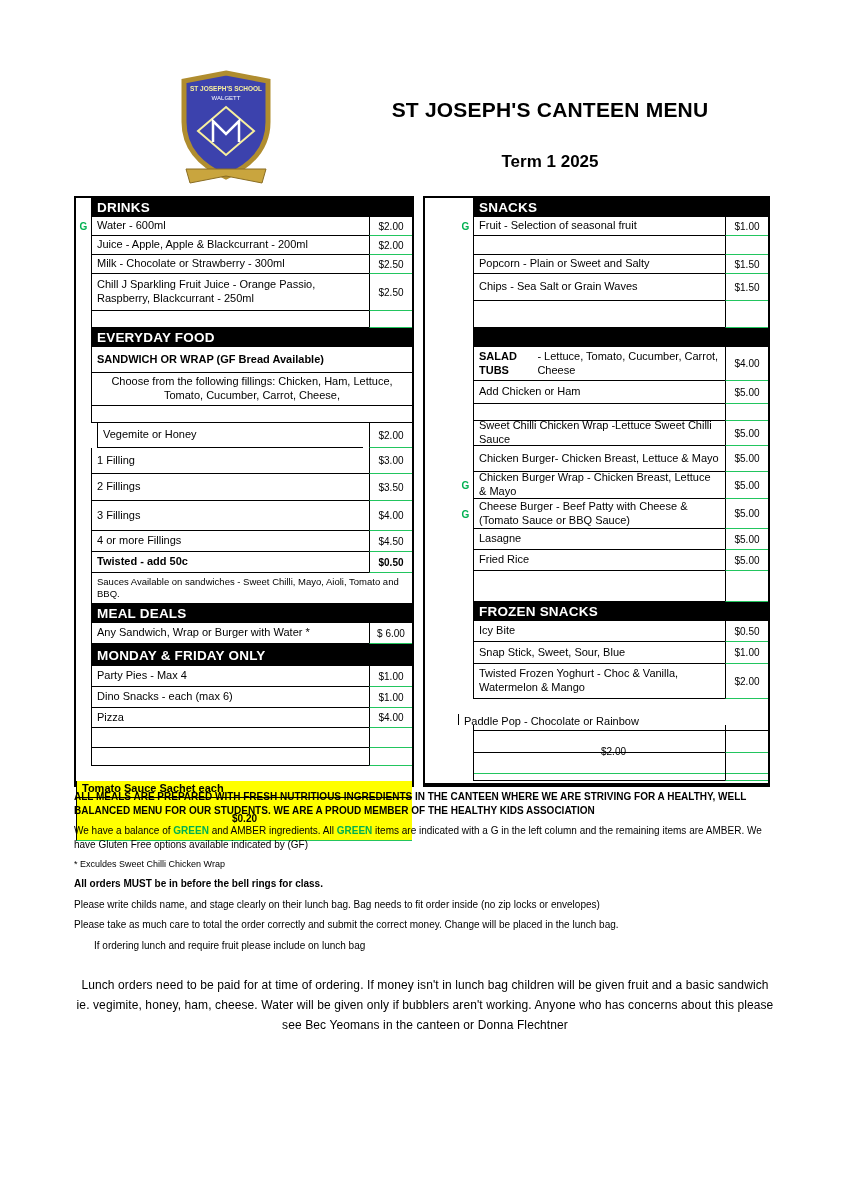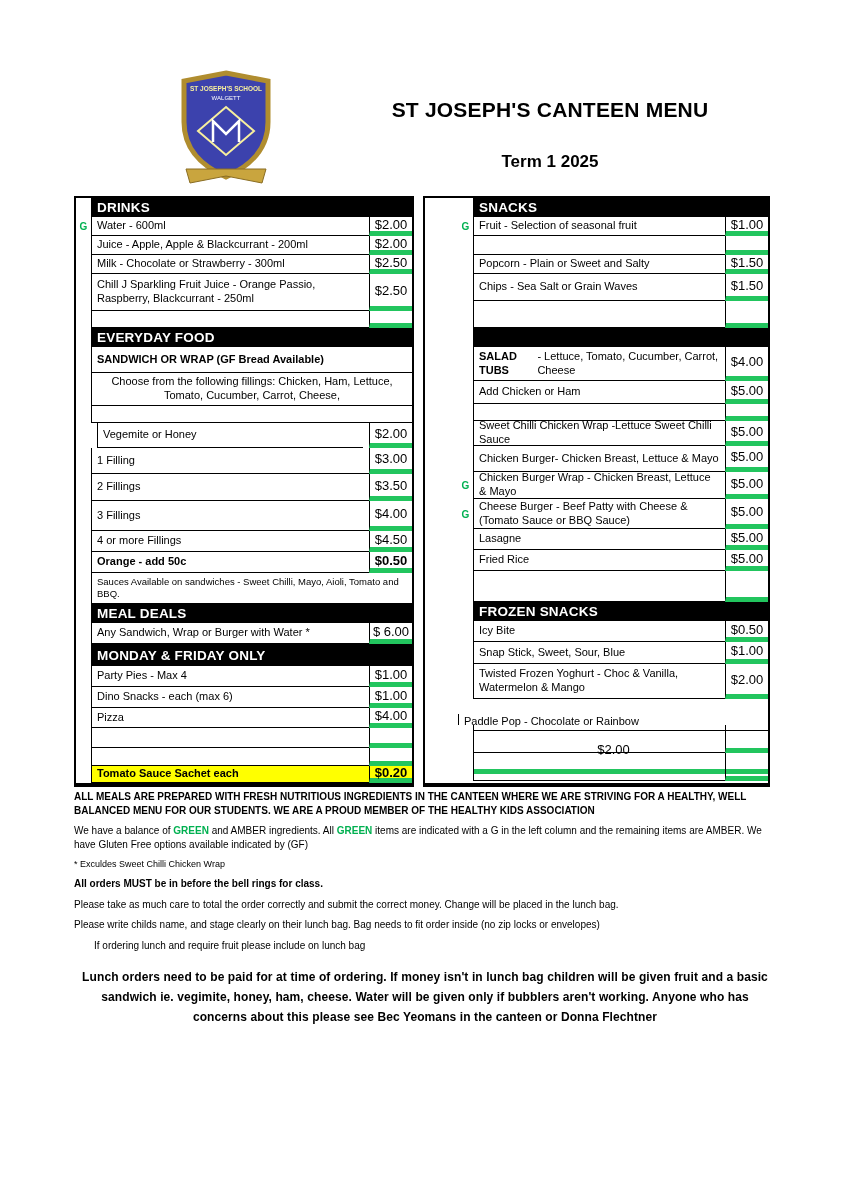--- a/index.html
+++ b/index.html
@@ -20,33 +20,33 @@
   .menu-table.right { width:347px;padding-left:33px; }
 
   .sheader { display:flex; height:19px; }
   .sheader .gcell { border:none; }
   .sheader .bar { flex:1; background:#000; color:#fff; font-weight:bold; font-size:13.5px; padding:1px 6px; display:flex; align-items:center; letter-spacing:0.2px; }
 
   .mrow { display:flex; align-items:stretch; min-height:17px; }
   .gcell { width:15px; flex:0 0 15px; display:flex; align-items:center; justify-content:center; color:var(--green,#00b050); font-weight:bold; font-size:10px; background:#fff; }
   .lcell { flex:1; border-left:1px solid #000; border-bottom:1px solid #000; padding:1px 5px; display:flex; align-items:center; font-size:11px; line-height:1.25; }
   .lcell b { font-weight:bold; }
-  .pcell { flex:0 0 43px; border-left:1px solid #000; border-bottom:5px solid #22c55e; display:flex; align-items:center; justify-content:center; font-size:13px; }
+  .pcell { flex:0 0 43px; border-left:1px solid #000; border-bottom:1px solid #22c55e; display:flex; align-items:center; justify-content:center; font-size:10px; }
   .bold .lcell, .lcell.bold, .pcell.bold { font-weight:bold; }
   .lcell.small { font-size:9.5px; }
   .hl .lcell, .hl .pcell { background:var(--highlight,#ffff00); }
 
   
   .footer { position:absolute; left:74px; top:790px; width:702px; font-size:10px; line-height:1.35; }
   .footer p { margin-bottom:7px; }
   .p-bold { font-weight:bold; }
   .p-caps { font-weight:bold; font-size:10px; }
   .p-small { font-size:9px; }
   .p-indent { margin-left:20px; }
-  .p-final { font-weight:bold; font-size:12px; text-align:center; margin-top:16px; line-height:1.65; letter-spacing:0.1px; }
+  .p-final { font-weight:normal; font-size:12px; text-align:center; margin-top:24px; line-height:1.65; letter-spacing:0.1px; }
   .green-word { color:var(--green,#00b050); font-weight:bold; }
 </style>
 </head>
 <body>
 
 <div class="page">
 
   <div class="logo">
     <svg width="96" height="116" viewBox="0 0 96 116">
       <path d="M48 3 L90 11 L90 52 C90 80 72 96 48 107 C24 96 6 80 6 52 L6 11 Z" fill="#3c42ad" stroke="#b08d2f" stroke-width="5"></path>
@@ -130,21 +130,21 @@
           <div class="lcell">3 Fillings</div>
           <div class="pcell">$4.00</div>
         </div>
         <div class="mrow" style="height: 21px;">
           <div class="gcell"></div>
           <div class="lcell">4 or more Fillings</div>
           <div class="pcell">$4.50</div>
         </div>
         <div class="mrow" style="height: 21px;">
           <div class="gcell"></div>
-          <div class="lcell bold">Orange - add 50c</div>
+          <div class="lcell bold">Twisted - add 50c</div>
           <div class="pcell bold">$0.50</div>
         </div>
         <div class="mrow" style="height: 31px;">
           <div class="gcell"></div>
           <div class="lcell small">Sauces Available on sandwiches - Sweet Chilli, Mayo, Aioli, Tomato and BBQ.</div>
         </div>
         <div class="sheader">
           <div class="gcell"></div>
           <div class="bar">MEAL DEALS</div>
         </div>
@@ -175,21 +175,21 @@
         <div class="mrow" style="height: 20px;">
           <div class="gcell"></div>
           <div class="lcell"></div>
           <div class="pcell"></div>
         </div>
         <div class="mrow" style="height: 18px;">
           <div class="gcell"></div>
           <div class="lcell"></div>
           <div class="pcell"></div>
         </div>
-        <div class="mrow hl" style="height: 17px;">
+        <div class="mrow hl" style="height: 17px; flex-direction: column;">
           <div class="gcell"></div>
           <div class="lcell bold">Tomato Sauce Sachet each</div>
           <div class="pcell bold">$0.20</div>
         </div>
       </div>
     <div class="menu-table right" id="right-col">
         <div class="sheader">
           <div class="gcell"></div>
           <div class="bar">SNACKS</div>
         </div>
@@ -307,19 +307,19 @@
           <div class="pcell"></div>
         </div>
       </div>
   </div>
 
   <div class="footer">
     <p class="p-caps">ALL MEALS ARE PREPARED WITH FRESH NUTRITIOUS INGREDIENTS IN THE CANTEEN WHERE WE ARE STRIVING FOR A HEALTHY, WELL BALANCED MENU FOR OUR STUDENTS. WE ARE A PROUD MEMBER OF THE HEALTHY KIDS ASSOCIATION</p>
     <p id="balance-para"><span>We have a balance of </span><span class="green-word">GREEN</span><span> and AMBER ingredients. All </span><span class="green-word">GREEN</span><span> items are indicated with a G in the left column and the remaining items are AMBER. We have Gluten Free options available indicated by (GF)</span></p>
     <p class="p-small">* Exculdes Sweet Chilli Chicken Wrap</p>
     <p class="p-bold">All orders MUST be in before the bell rings for class.</p>
+    <p>Please write childs name, and stage clearly on their lunch bag. Bag needs to fit order inside (no zip locks or envelopes)</p>
     <p>Please take as much care to total the order correctly and submit the correct money. Change will be placed in the lunch bag.</p>
-    <p>Please write childs name, and stage clearly on their lunch bag. Bag needs to fit order inside (no zip locks or envelopes)</p>
     <p class="p-indent">If ordering lunch and require fruit please include on lunch bag</p>
     <p class="p-final">Lunch orders need to be paid for at time of ordering.  If money isn't in lunch bag children will be given fruit and a basic sandwich ie. vegimite, honey, ham, cheese. Water will be given only if bubblers aren't working. Anyone who has concerns about this please see Bec Yeomans in the canteen or Donna Flechtner</p>
   </div>
 
 </div>
 
 </body></html>

